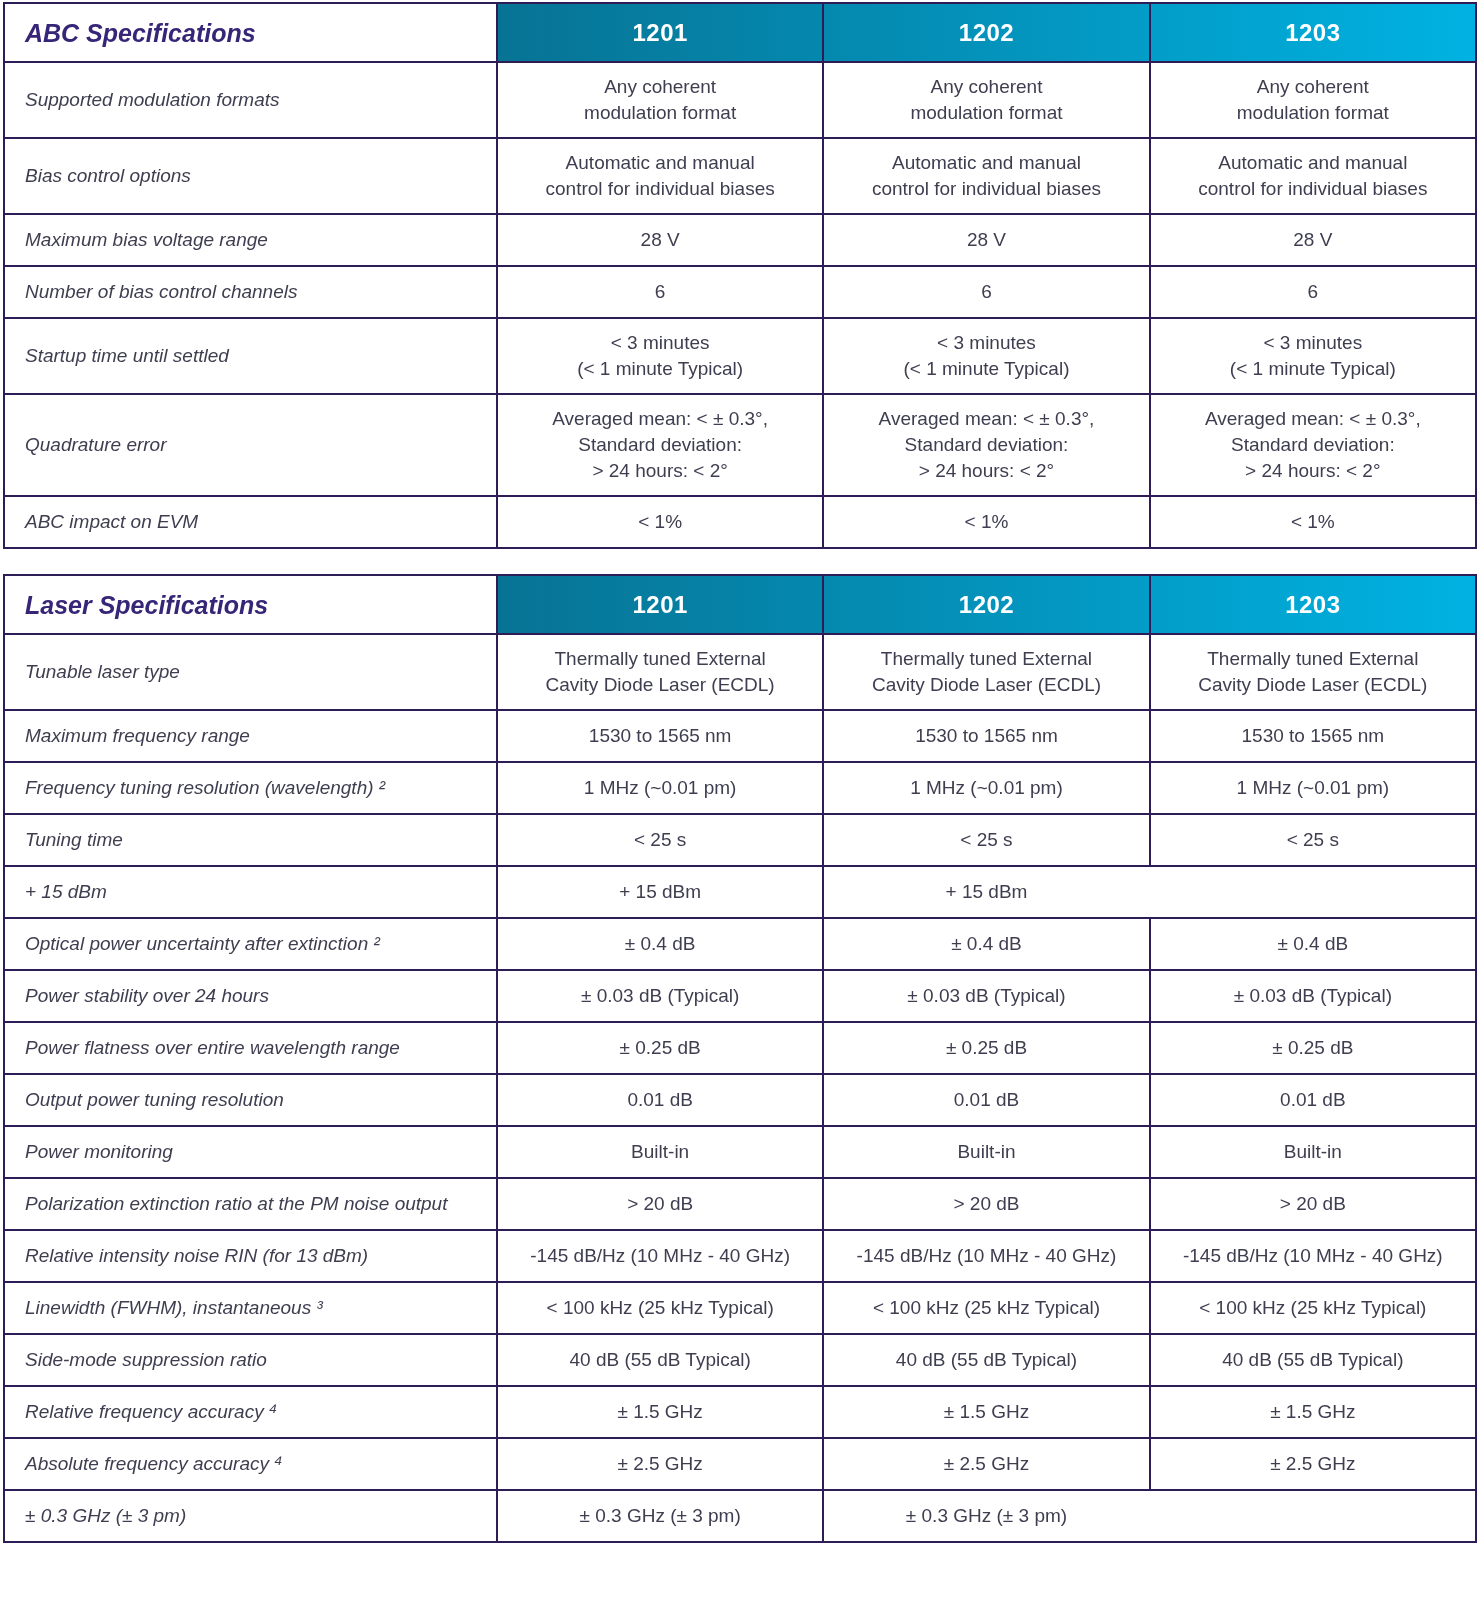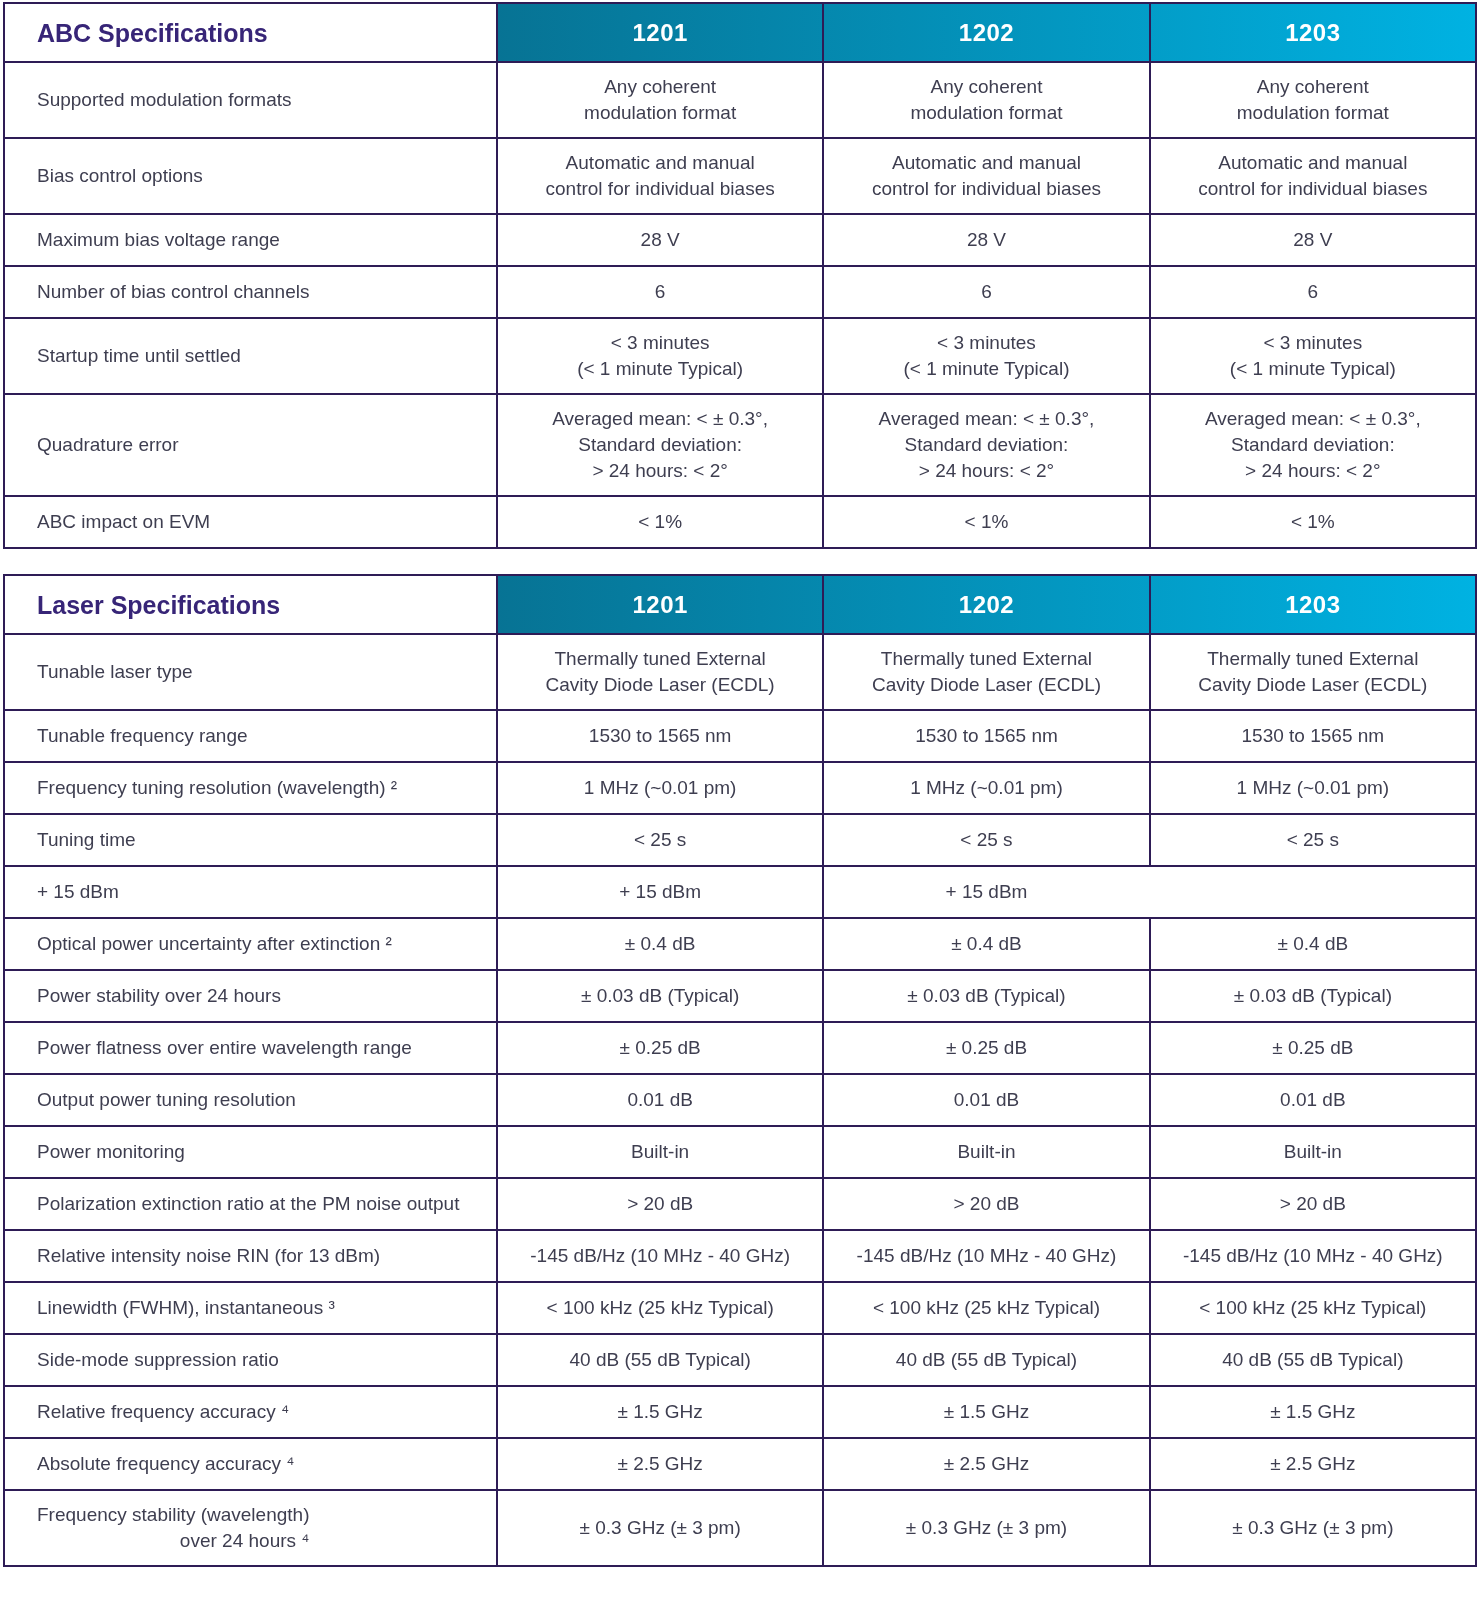--- a/index.html
+++ b/index.html
@@ -40,22 +40,23 @@
     text-align: center;
     padding: 11px 14px;
     font-size: 19px;
     line-height: 26px;
     white-space: pre-line;
     min-height: 50px;
   }
   .cell:first-child {
     border-left: none;
     justify-content: flex-start;
-    text-align: right;
-    padding-left: 32px;
+    text-align: center;
+    padding-left: 20px;
+    font-style: italic;
   }
   .header-row {
     background: linear-gradient(90deg, var(--grad-start) 33.4%, var(--grad-end) 100%);
     min-height: 57px;
   }
   .header-row .cell { min-height: 57px; }
   .title-cell {
     background: #ffffff;
     color: var(--title);
     font-weight: 700;
@@ -149,21 +150,21 @@
   <div class="row body-row">
         <div class="cell label-cell">Tunable laser type</div>
         <div class="cell value-cell">Thermally tuned External
 Cavity Diode Laser (ECDL)</div>
         <div class="cell value-cell">Thermally tuned External
 Cavity Diode Laser (ECDL)</div>
         <div class="cell value-cell">Thermally tuned External
 Cavity Diode Laser (ECDL)</div>
       </div>
       <div class="row body-row">
-        <div class="cell label-cell">Tunable frequency range</div>
+        <div class="cell label-cell">Maximum frequency range</div>
         <div class="cell value-cell">1530 to 1565 nm</div>
         <div class="cell value-cell">1530 to 1565 nm</div>
         <div class="cell value-cell">1530 to 1565 nm</div>
       </div>
       <div class="row body-row">
         <div class="cell label-cell">Frequency tuning resolution (wavelength) ²</div>
         <div class="cell value-cell">1 MHz (~0.01 pm)</div>
         <div class="cell value-cell">1 MHz (~0.01 pm)</div>
         <div class="cell value-cell">1 MHz (~0.01 pm)</div>
       </div>
@@ -238,21 +239,19 @@
         <div class="cell value-cell">± 1.5 GHz</div>
         <div class="cell value-cell">± 1.5 GHz</div>
       </div>
       <div class="row body-row">
         <div class="cell label-cell">Absolute frequency accuracy ⁴</div>
         <div class="cell value-cell">± 2.5 GHz</div>
         <div class="cell value-cell">± 2.5 GHz</div>
         <div class="cell value-cell">± 2.5 GHz</div>
       </div>
       <div class="row body-row">
-        <div class="cell label-cell">Frequency stability (wavelength)
-over 24 hours ⁴</div>
         <div class="cell value-cell">± 0.3 GHz (± 3 pm)</div>
         <div class="cell value-cell">± 0.3 GHz (± 3 pm)</div>
         <div class="cell value-cell">± 0.3 GHz (± 3 pm)</div>
       </div>
     </div>
 
 </div>
 
 </body></html>

